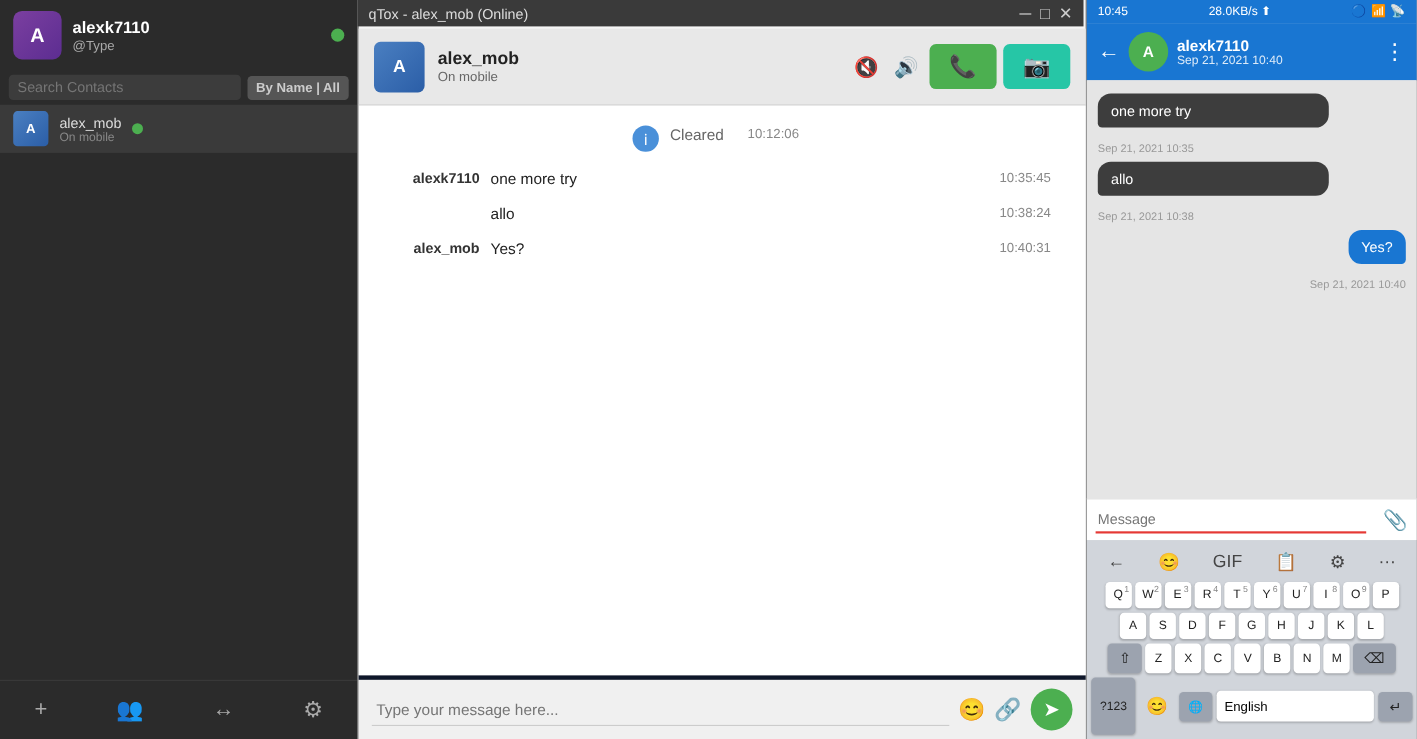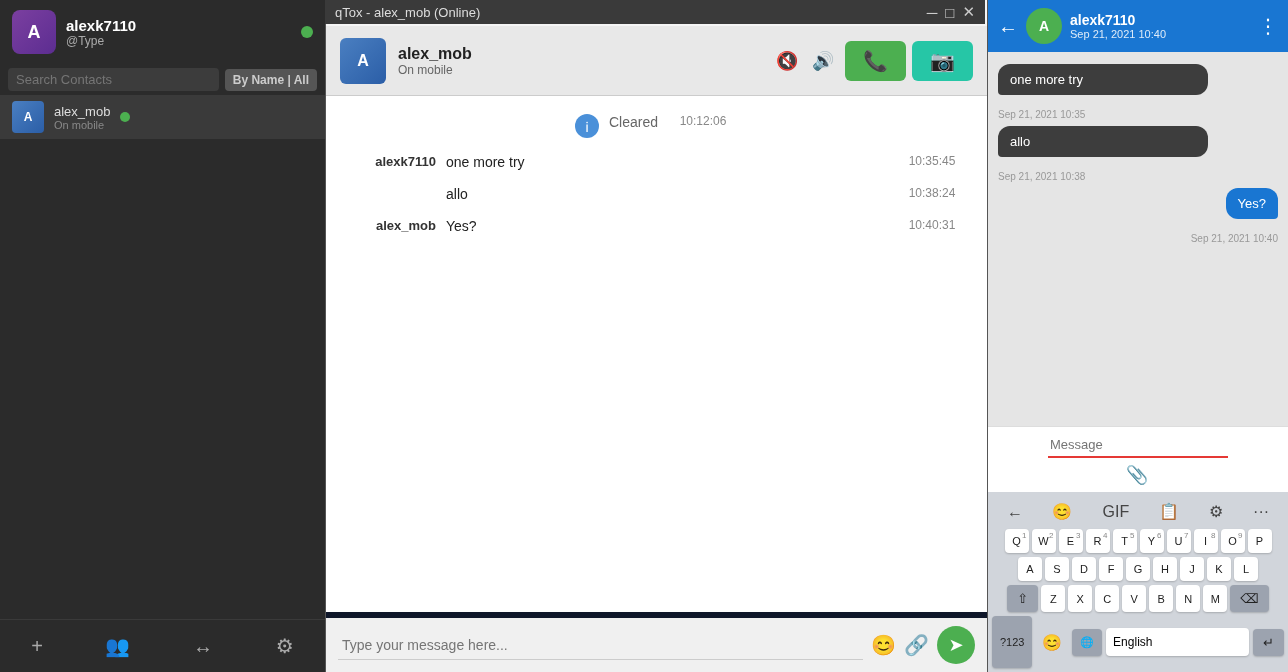--- a/index.html
+++ b/index.html
@@ -176,21 +176,21 @@
       display: flex; align-items: center; justify-content: center;
       color: #fff; font-size: 14px;
     }
     .msg-system-text { color: #666; font-size: 14px; }
 
     #chat-input-bar {
       display: flex;
       align-items: center;
       padding: 8px 12px;
       background: #f0f0f0;
-      border-top: 6px solid #0f172a;
+      border-top: 4px solid #0f172a;
       gap: 8px;
     }
     #message-input {
       flex: 1;
       border: none;
       border-bottom: 1px solid #ccc;
       background: transparent;
       outline: none;
       font-size: 14px;
       padding: 6px 4px;
@@ -278,22 +278,21 @@
       border-bottom-right-radius: 4px;
     }
     .phone-bubble-time { font-size: 10px; color: #999; margin-top: 14px; }
 
     #phone-input-bar {
       display: flex;
       align-items: center;
       padding: 6px 8px;
       background: #fff;
       border-top: 1px solid #ddd;
-      gap: 6px;
-      flex-direction: column;
+      gap: 16px;
     }
     #phone-message-input {
       flex: 1;
       border: none;
       border-bottom: 2px solid #e53935;
       outline: none;
       font-size: 13px;
       padding: 4px 2px;
       color: #333;
     }
@@ -466,20 +465,29 @@
 
   <div id="chat-input-bar">
     <input id="message-input" type="text" placeholder="Type your message here..." style="">
     <button class="input-action">😊</button>
     <button class="input-action">🔗</button>
     <button id="send-btn">➤</button>
   </div>
 </div>
 
 <div id="phone-panel">
+  <div id="phone-status-bar">
+    <span id="phone-status-left">10:45</span>
+    <span>28.0KB/s ⬆</span>
+    <span id="phone-status-right">
+      <span>🔵</span>
+      <span>📶</span>
+      <span>📡</span>
+    </span>
+  </div>
 
   <div id="phone-chat-header">
     <button id="phone-back">←</button>
     <div id="phone-contact-avatar">A</div>
     <div id="phone-contact-info">
       <div id="phone-contact-name">alexk7110</div>
       <div id="phone-contact-time">Sep 21, 2021 10:40</div>
     </div>
     <button id="phone-more">⋮</button>
   </div>

